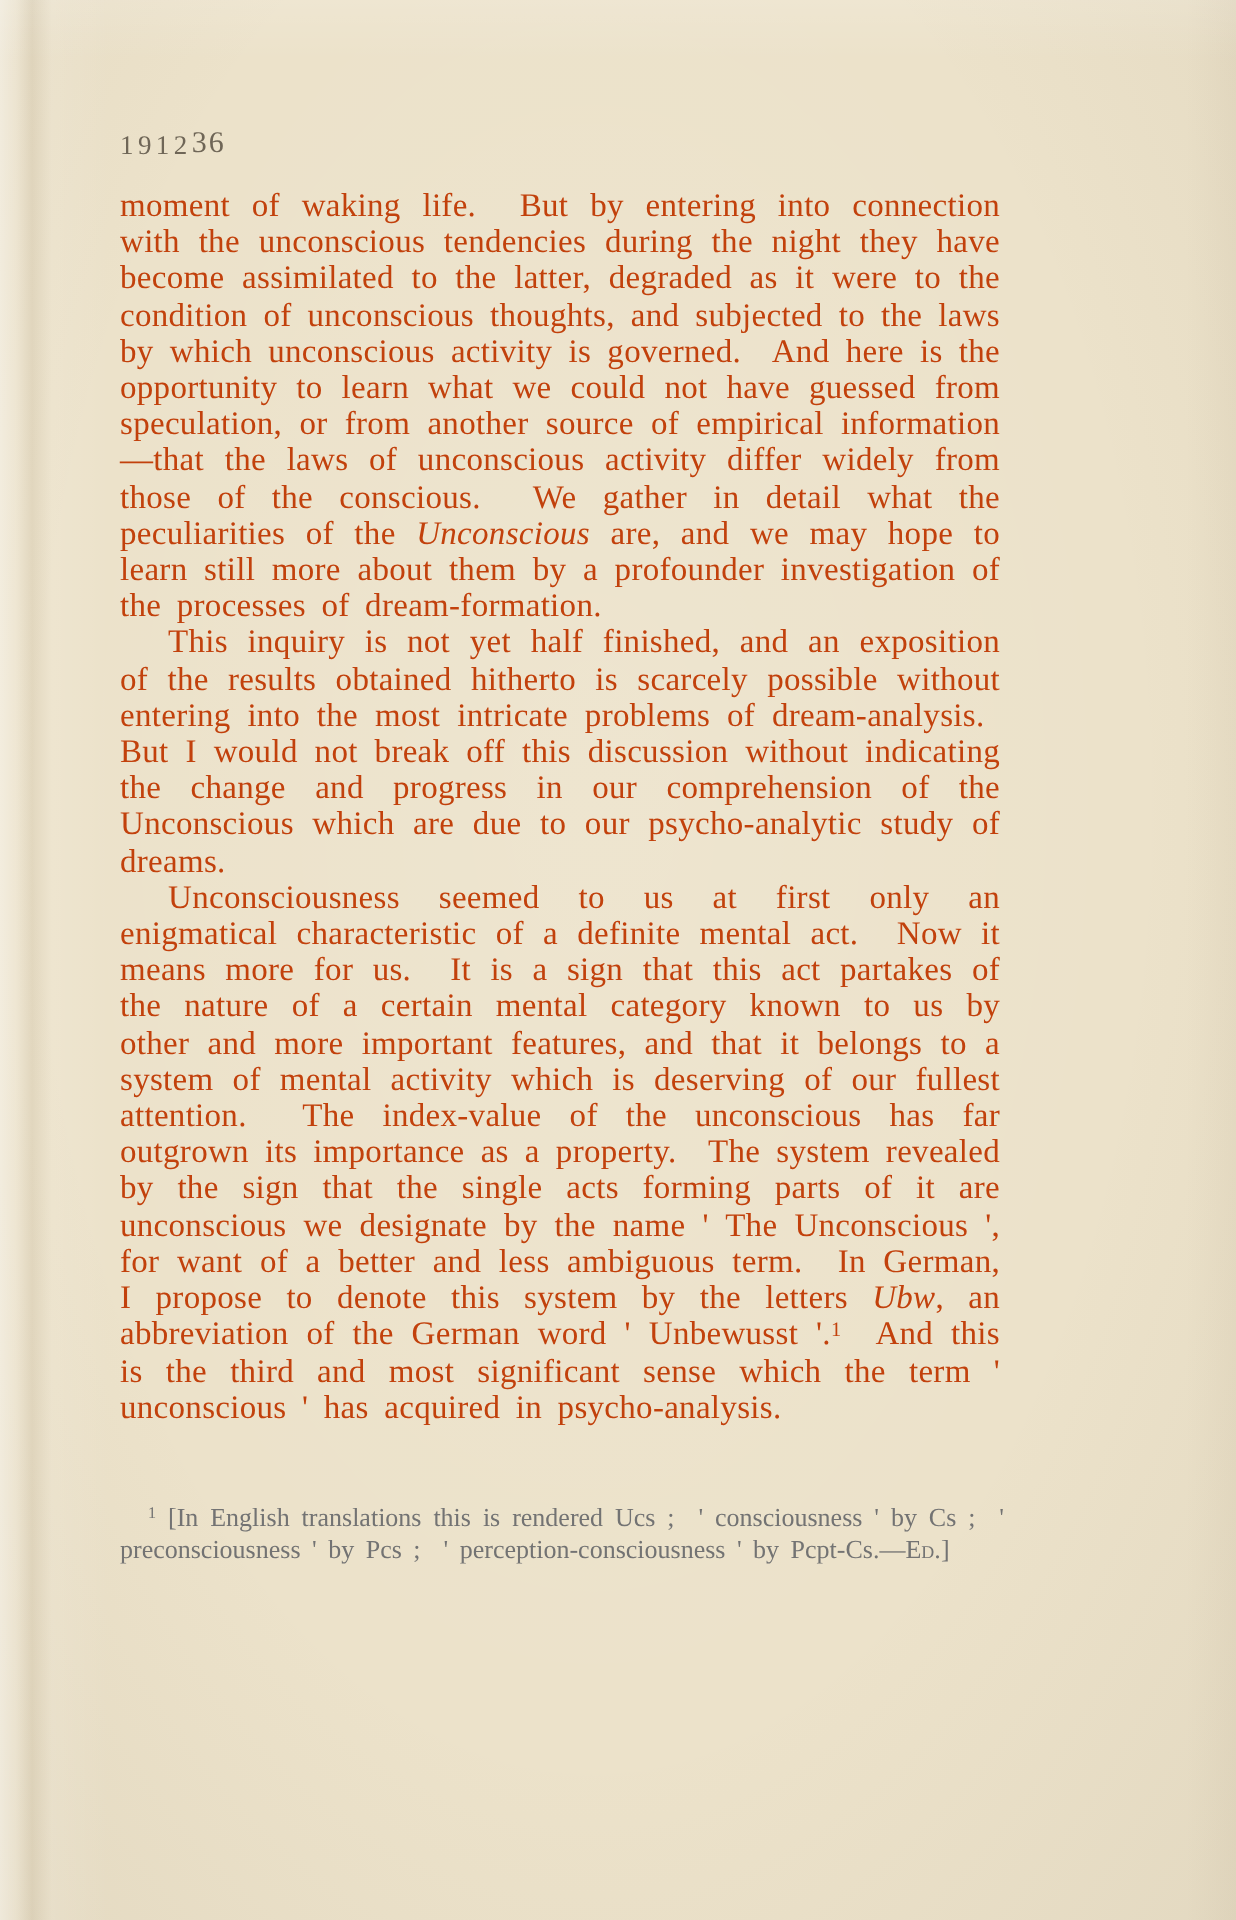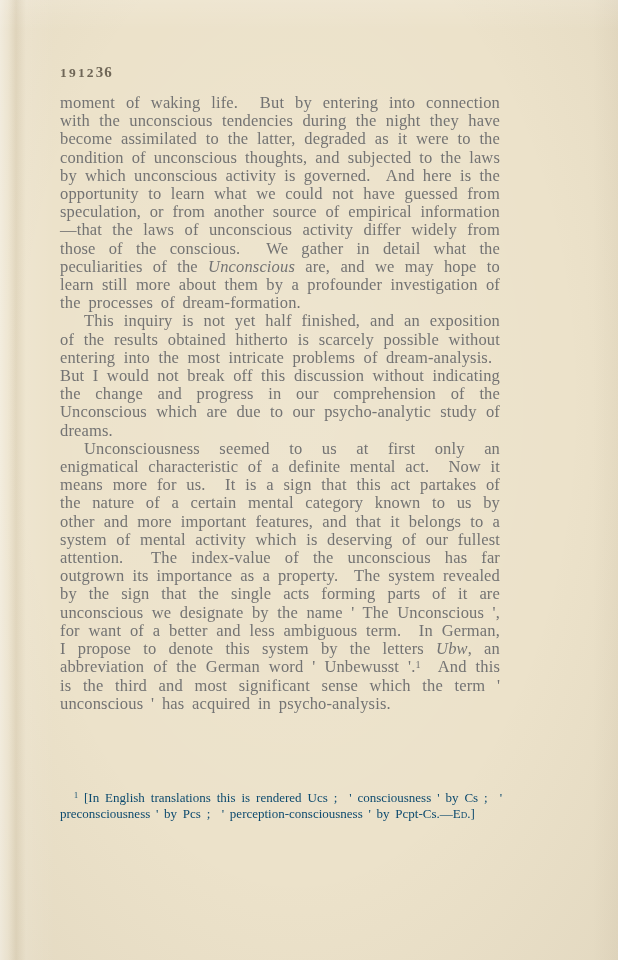--- a/index.html
+++ b/index.html
@@ -35,50 +35,48 @@
     top: 64px;
     left: 60px;
     width: 440px;
     display: flex;
     align-items: center;
     font-size: 13.5px;
     letter-spacing: 2.2px;
     word-spacing: 5px;
     color: #6f6657;
     white-space: nowrap;
-    font-weight: bold;
   }
   .header .year { flex: 0 0 auto; }
   .header .title { flex: 1 1 auto; text-align: center; }
   .header .pagenum { flex: 0 0 auto; font-size: 15px; letter-spacing: 1px; }
   .body-text {
     position: absolute;
     top: 94px;
     left: 60px;
     width: 440px;
     font-size: 16.5px;
     line-height: 18.2px;
     text-align: justify;
     letter-spacing: 0.15px;
     word-spacing: 3.5px;
-    color: #737373;
+    color: #c2410c;
   }
   .body-text p { margin: 0; }
   .body-text p.indent { text-indent: 24px; }
   .footnote {
     position: absolute;
     top: 751px;
     left: 60px;
     width: 442px;
     font-size: 13px;
     line-height: 15.6px;
     text-align: justify;
     word-spacing: 2.5px;
-    color: #0c4a6e;
-    margin-top: 39px;
+    color: #737373;
   }
   .footnote p { margin: 0; text-indent: 14px; }
   .it { font-style: italic; }
   .sup { font-size: 0.62em; position: relative; top: -0.45em; line-height: 0; }
   .sc { font-variant: small-caps; }
 </style>
 </head>
 <body>
 
 <div class="page">

